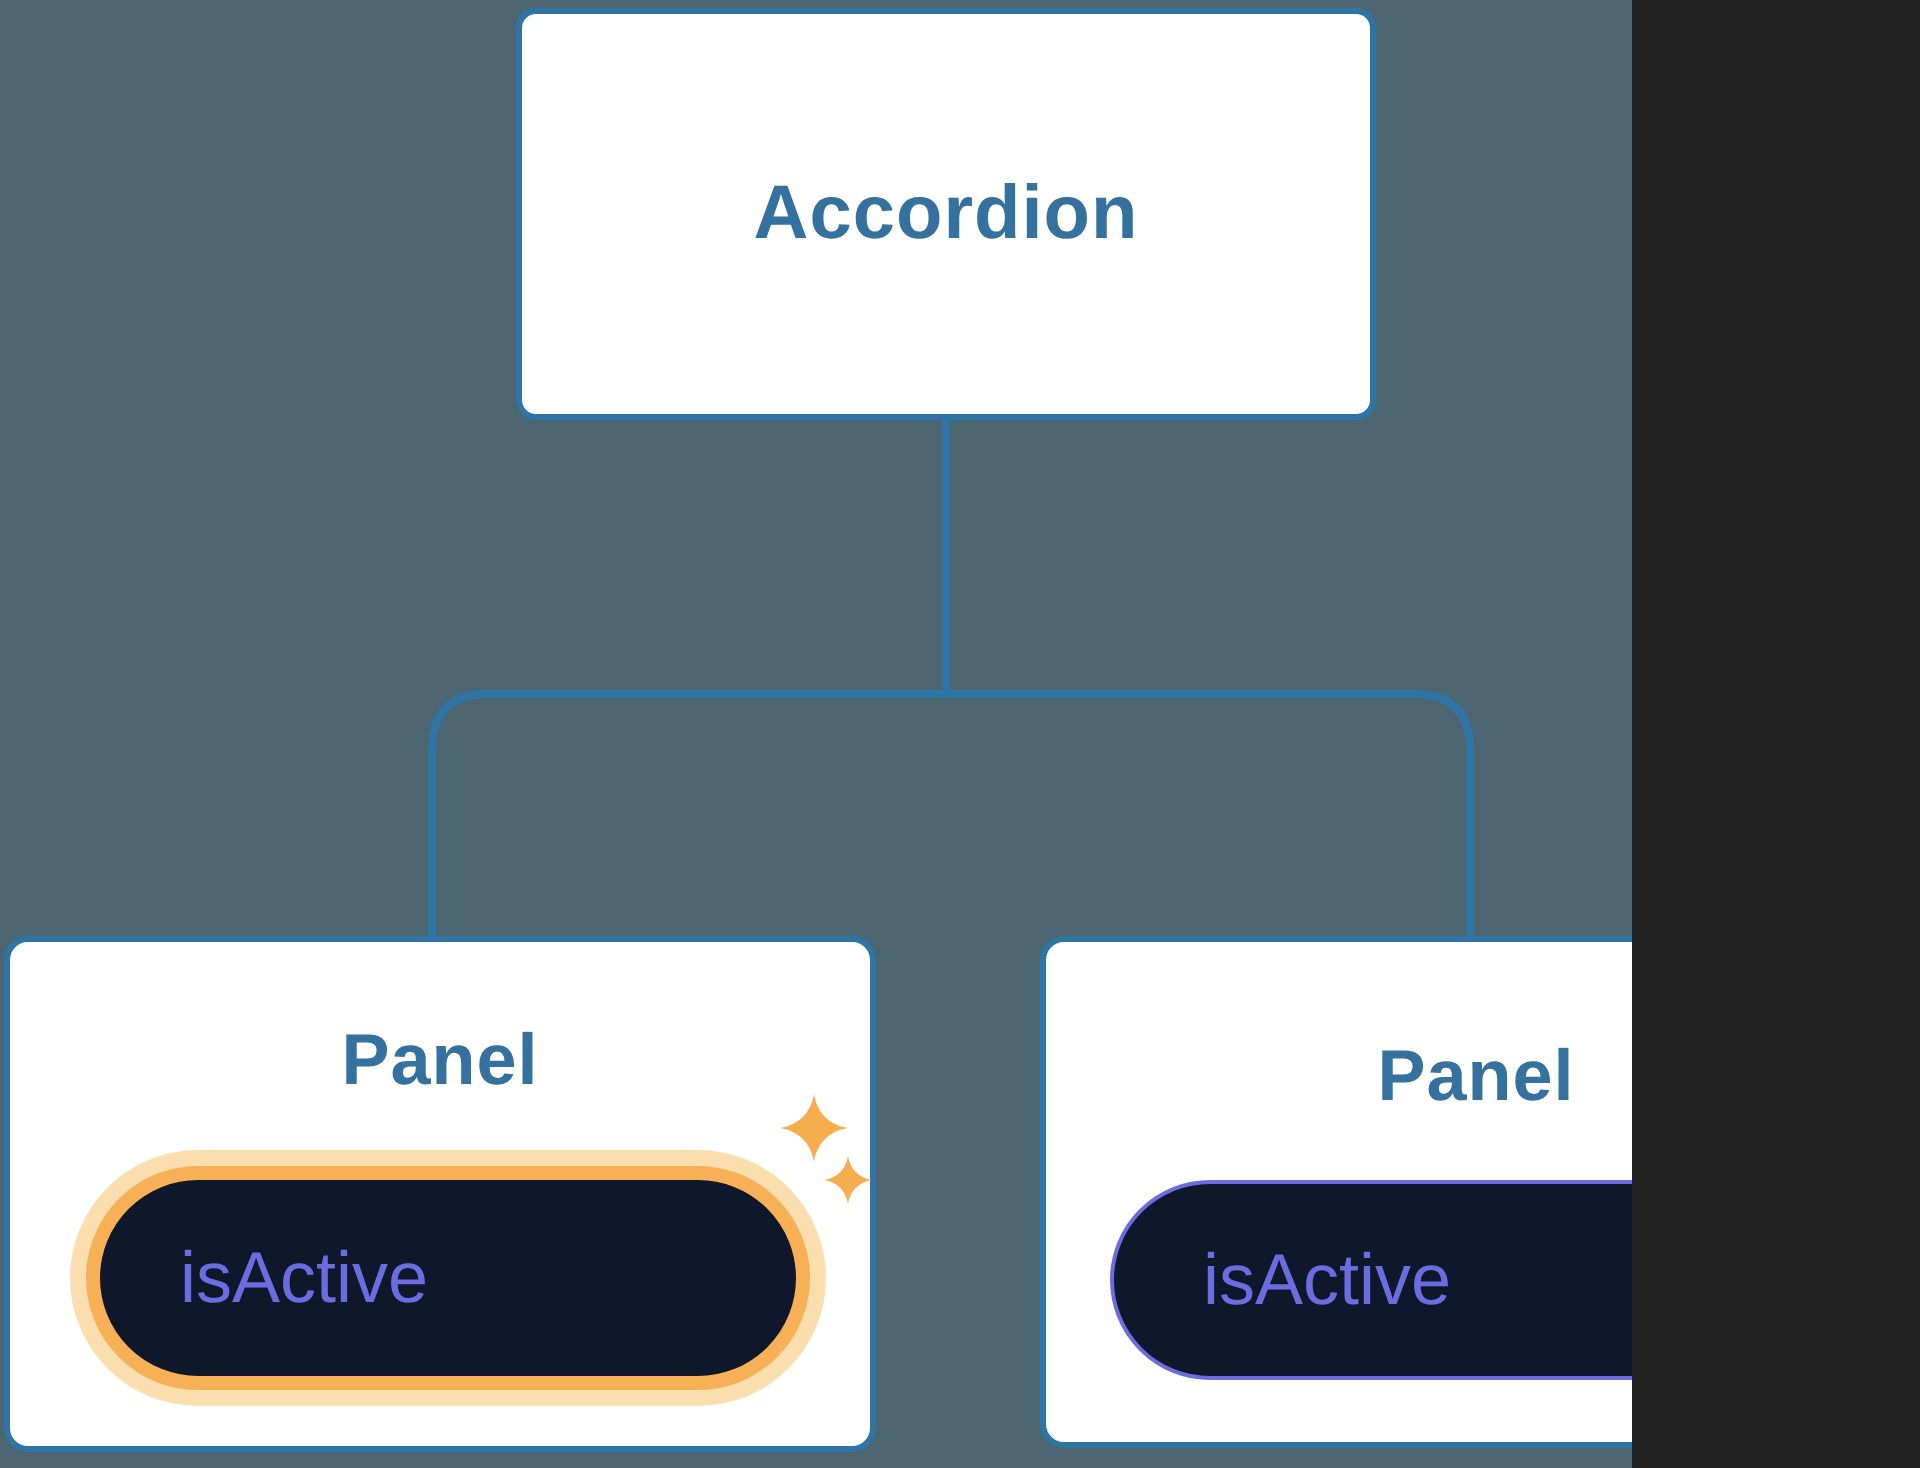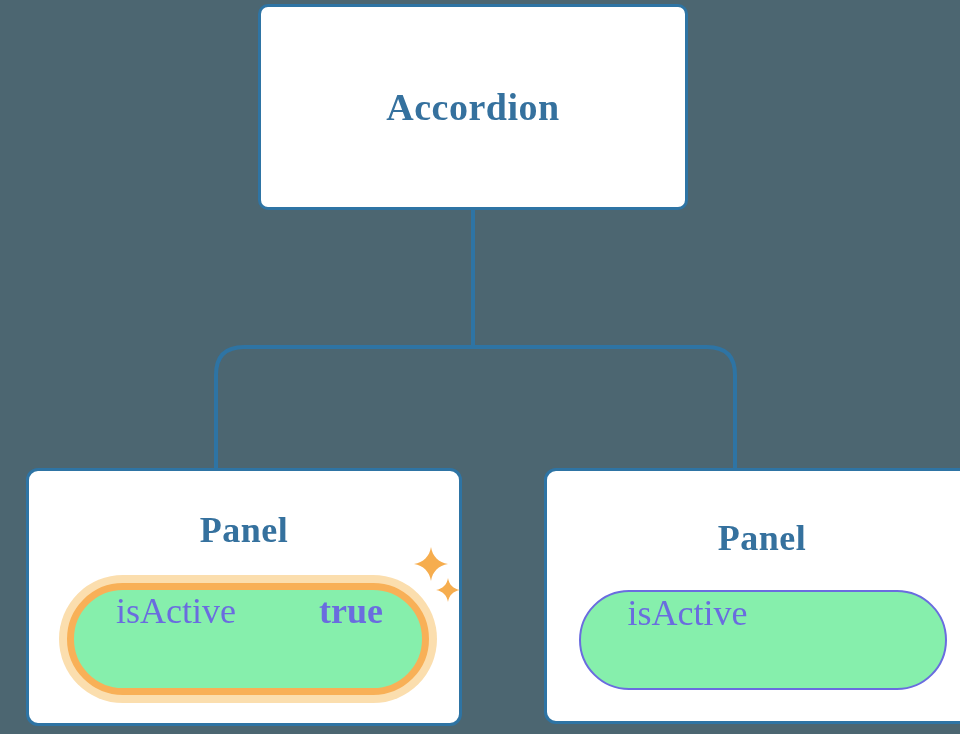--- a/index.html
+++ b/index.html
@@ -2,25 +2,25 @@
 <html style="--background: #4C6671; --connector: #2E74A4; --node-border: #2E74A4; --node-bg: #FFFFFF; --heading-text: #35719E; --state-text: #6A6CDF; --highlight-border: #F8B057; --highlight-halo: #FBDEAE; --highlight-divider: #F9C87E; --sparkle: #F6AD4E;"><head>
 <meta charset="utf-8">
 <style>
   html, body {
     margin: 0;
     padding: 0;
     background: #222;
   }
   .stage {
     position: relative;
-    width: 960px;
+    width: 816px;
     height: 734px;
     background: var(--background, #4C6671);
     overflow: hidden;
-    font-family: Liberation Serif, serif;
+    font-family: Liberation Sans, sans-serif;
     -webkit-font-smoothing: antialiased;
   }
   .connector-layer {
     position: absolute;
     left: 0; top: 0;
     width: 960px; height: 734px;
     pointer-events: none;
   }
   .connector-layer path {
     stroke: var(--connector, #2E74A4);
@@ -42,21 +42,20 @@
     justify-content: center;
   }
   .root-label {
     font-size: 38px;
     font-weight: 600;
     letter-spacing: 0.5px;
     color: var(--heading-text, #35719E);
   }
   .node-panel {
     border-radius: 12px;
-    margin-left: 24px;
   }
   .node-panel-left {
     left: 2px; top: 468px;
     width: 436px; height: 258px;
   }
   .node-panel-right {
     left: 520px; top: 468px;
     width: 436px; height: 256px;
   }
   .panel-title {
@@ -67,23 +66,23 @@
     font-size: 36px;
     font-weight: 600;
     letter-spacing: 0.5px;
     color: var(--heading-text, #35719E);
   }
   .node-panel-left .panel-title { top: 38px; }
   .node-panel-right .panel-title { top: 46px; }
   .state-pill {
     position: absolute;
     box-sizing: border-box;
-    background: #86efac;
+    background: #0f172a;
     display: flex;
-    align-items: flex-start;
+    align-items: center;
   }
   .state-pill .cell {
     display: flex;
     align-items: center;
     justify-content: center;
     font-size: 36px;
     color: var(--state-text, #6A6CDF);
   }
   .pill-highlight {
     left: 38px; top: 112px;
@@ -131,21 +130,20 @@
   <div class="node node-root">
     <span class="root-label">Accordion</span>
   </div>
 
   <div class="node node-panel node-panel-left">
     <div class="panel-title">Panel</div>
 
     <div class="state-pill pill-highlight">
       <div class="cell cell-key">isActive</div>
       <div class="divider"></div>
-      <div class="cell cell-value">true</div>
     </div>
 
     <svg class="sparkle sparkle-large" width="34" height="34" viewBox="0 0 38 38" xmlns="http://www.w3.org/2000/svg">
       <path d="M19 0 C20.6 10.4 27.6 17.4 38 19 C27.6 20.6 20.6 27.6 19 38 C17.4 27.6 10.4 20.6 0 19 C10.4 17.4 17.4 10.4 19 0 Z"></path>
     </svg>
     <svg class="sparkle sparkle-small" width="24" height="24" viewBox="0 0 38 38" xmlns="http://www.w3.org/2000/svg">
       <path d="M19 0 C20.6 10.4 27.6 17.4 38 19 C27.6 20.6 20.6 27.6 19 38 C17.4 27.6 10.4 20.6 0 19 C10.4 17.4 17.4 10.4 19 0 Z"></path>
     </svg>
   </div>
 

